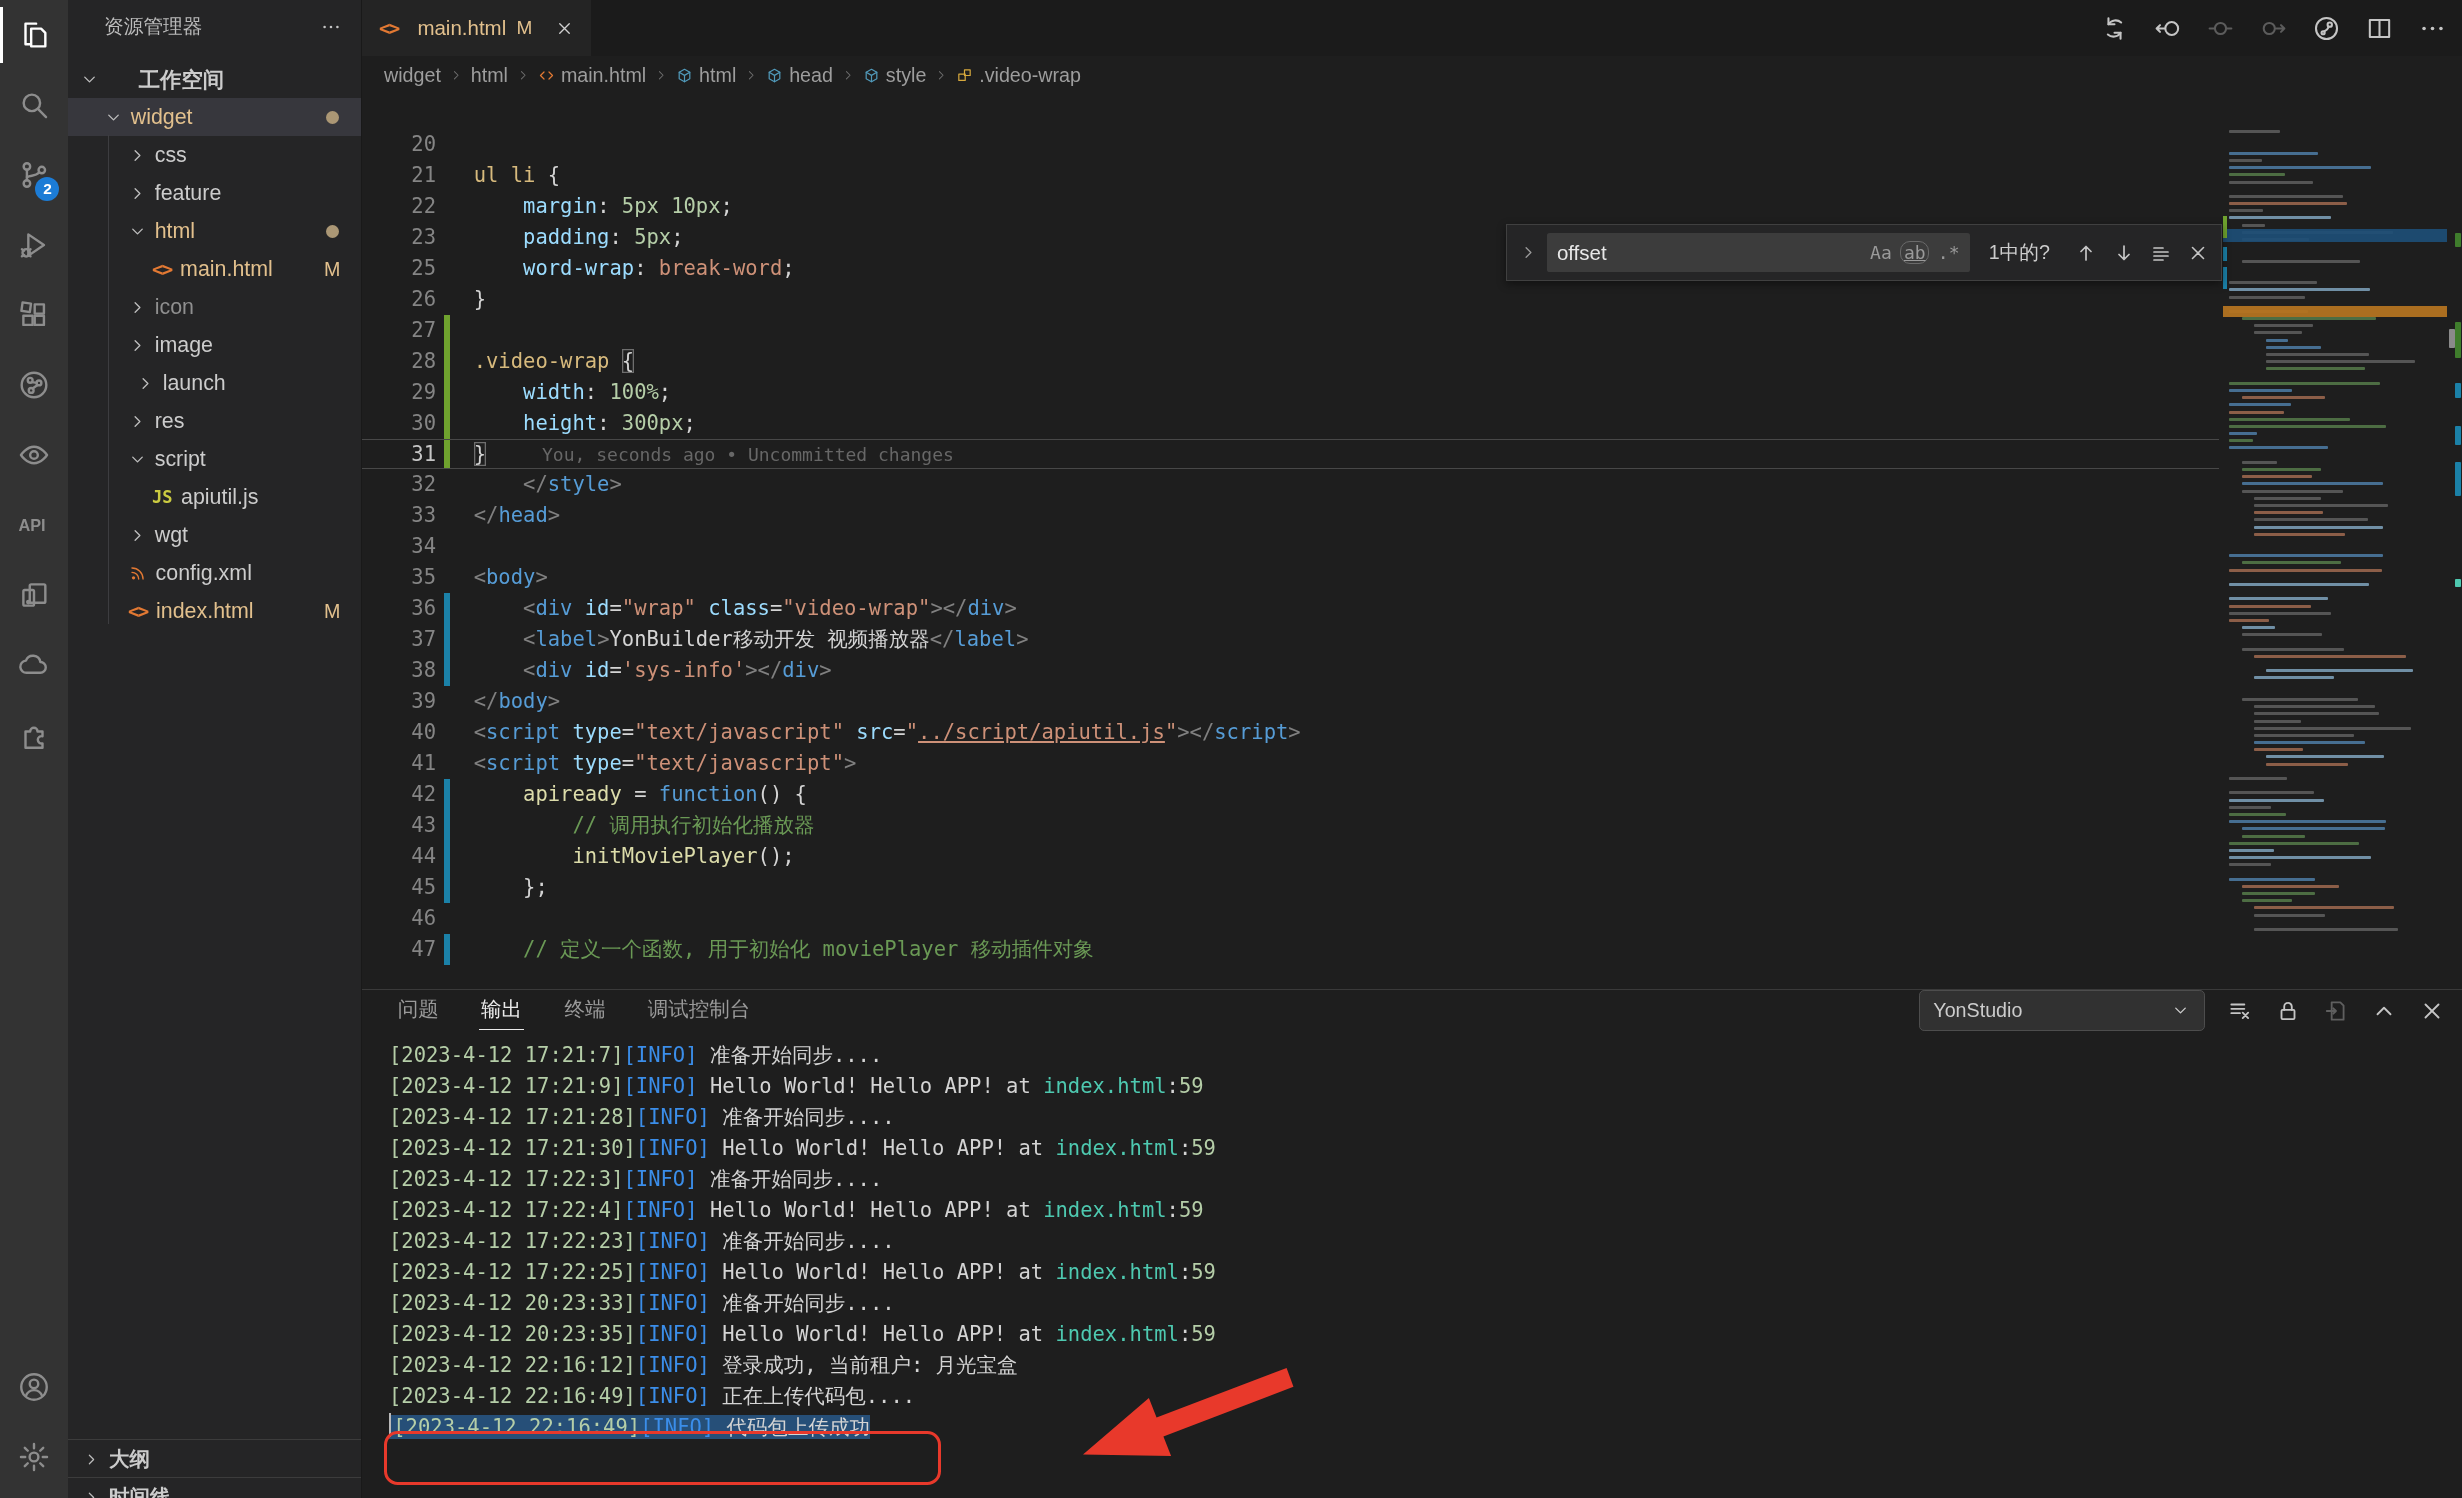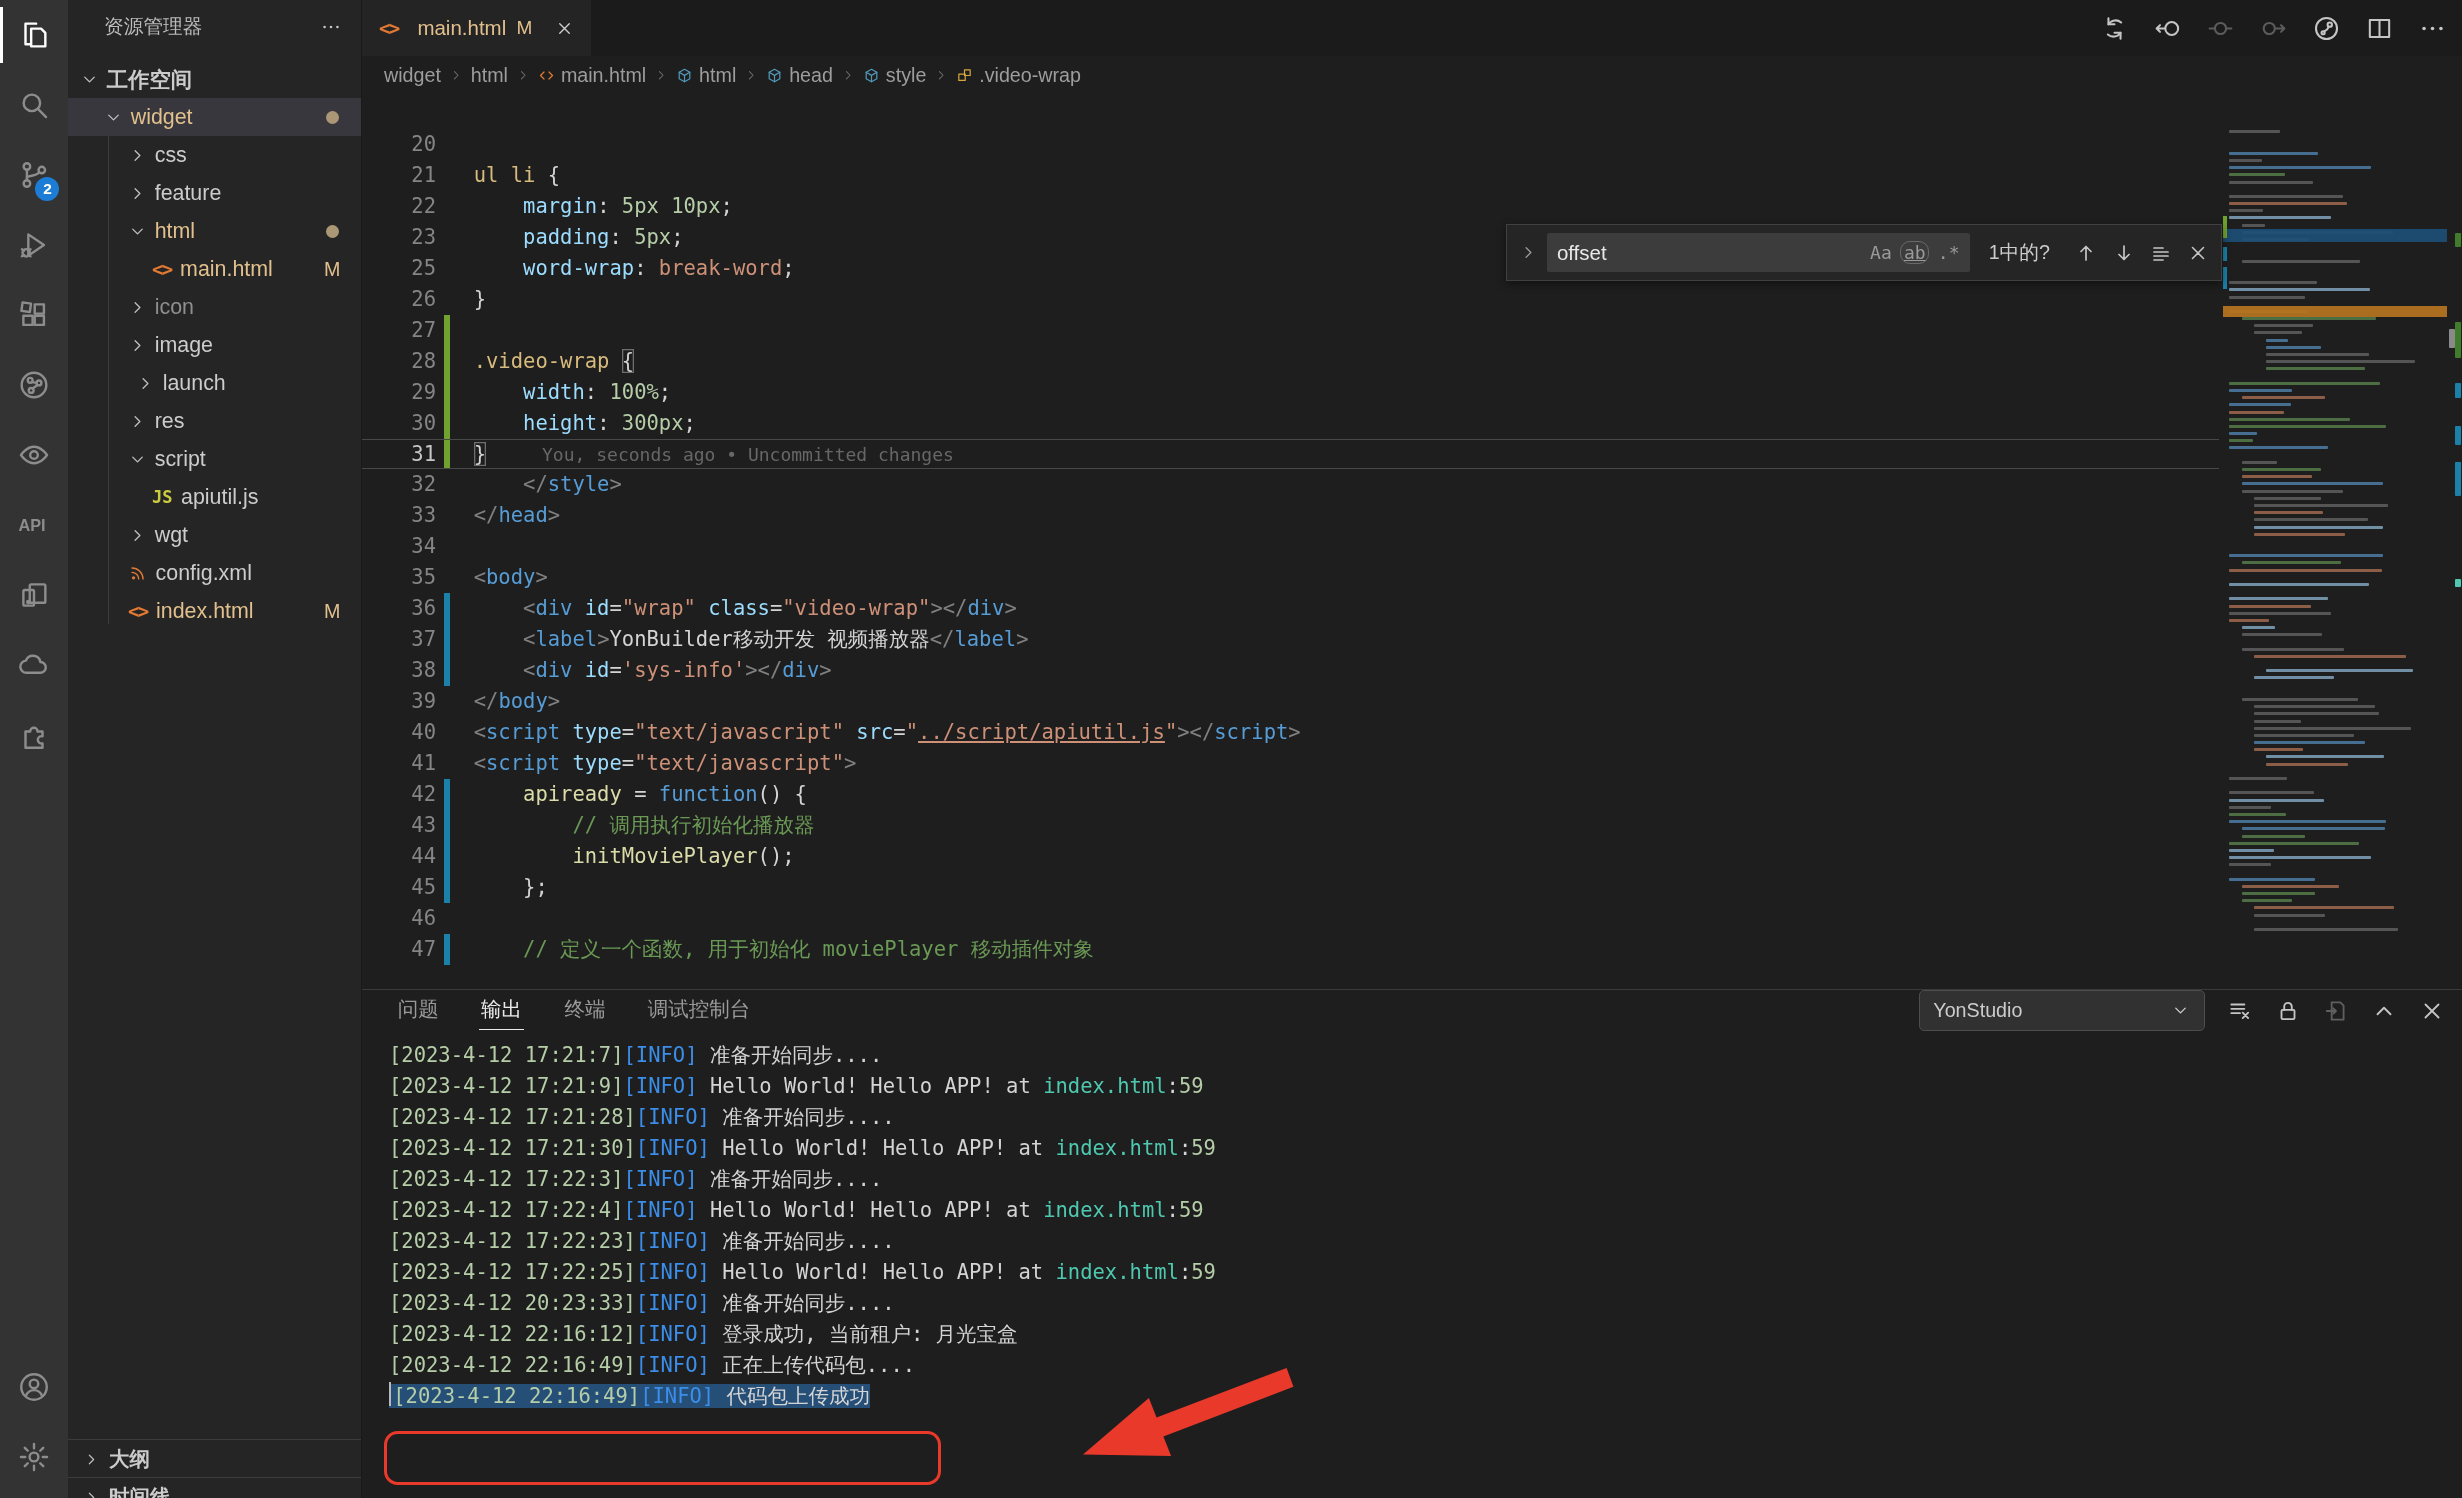--- a/index.html
+++ b/index.html
@@ -20,21 +20,21 @@
 
   
   #sidebar{position:absolute;left:68px;top:0;width:293px;height:100%;background:#252526;border-right:0.9px solid #191919;}
   .sb-header{height:53px;display:flex;align-items:center;justify-content:space-between;padding:0 19px 0 36px;
              font-size:19.7px;color:#bbbbbb;}
   .sb-more{color:#c5c5c5;cursor:pointer;}
   #tree{position:absolute;top:60px;left:0;right:0;}
   .tree-row{height:38px;display:flex;align-items:center;font-size:21.4px;color:#cccccc;position:relative;cursor:pointer;white-space:nowrap;}
   .tree-row.selected{background:#37373d;}
   .tree-row .chev{color:#bdbdbd;margin-right:7.7px;flex:none;}
-  .tree-row.root-row{font-weight:700;}
+  .tree-row.root-row{font-weight:700;gap:32px;}
   .fi{flex:none;margin-right:8.6px;font-family:"DejaVu Sans Mono",monospace;font-weight:700;}
   .fi-html{color:#e37933;font-size:19px;letter-spacing:-1.7px;}
   .fi-js{color:#cbcb41;font-size:17px;}
   .lbl-mod{color:#e2c08d;}
   .lbl-dim{color:#8f8f8f;}
   .badge-dot{position:absolute;right:22px;width:13px;height:13px;border-radius:50%;background:#ab9775;}
   .badge-M{position:absolute;right:20.5px;color:#e2c08d;font-size:19.7px;font-weight:400;}
   #tree-guide{position:absolute;left:40px;top:135px;height:489px;width:0.9px;background:#3d3d40;}
   .sb-sec{position:absolute;left:0;right:0;height:38px;border-top:0.9px solid #3c3c3c;display:flex;align-items:center;
           padding-left:15.4px;font-size:20.5px;font-weight:700;color:#cccccc;background:#252526;cursor:pointer;}
@@ -749,20 +749,21 @@
     <div id="logs">
         <div class="log"><span class="log-ts">[2023-4-12 17:21:7]</span><span class="log-level">[INFO]</span><span> </span><span>准备开始同步....</span></div>
         <div class="log"><span class="log-ts">[2023-4-12 17:21:9]</span><span class="log-level">[INFO]</span><span> </span><span>Hello World! Hello APP! at </span><span class="log-file">index.html</span><span>:</span><span class="log-num">59</span></div>
         <div class="log"><span class="log-ts">[2023-4-12 17:21:28]</span><span class="log-level">[INFO]</span><span> </span><span>准备开始同步....</span></div>
         <div class="log"><span class="log-ts">[2023-4-12 17:21:30]</span><span class="log-level">[INFO]</span><span> </span><span>Hello World! Hello APP! at </span><span class="log-file">index.html</span><span>:</span><span class="log-num">59</span></div>
         <div class="log"><span class="log-ts">[2023-4-12 17:22:3]</span><span class="log-level">[INFO]</span><span> </span><span>准备开始同步....</span></div>
         <div class="log"><span class="log-ts">[2023-4-12 17:22:4]</span><span class="log-level">[INFO]</span><span> </span><span>Hello World! Hello APP! at </span><span class="log-file">index.html</span><span>:</span><span class="log-num">59</span></div>
         <div class="log"><span class="log-ts">[2023-4-12 17:22:23]</span><span class="log-level">[INFO]</span><span> </span><span>准备开始同步....</span></div>
         <div class="log"><span class="log-ts">[2023-4-12 17:22:25]</span><span class="log-level">[INFO]</span><span> </span><span>Hello World! Hello APP! at </span><span class="log-file">index.html</span><span>:</span><span class="log-num">59</span></div>
         <div class="log"><span class="log-ts">[2023-4-12 20:23:33]</span><span class="log-level">[INFO]</span><span> </span><span>准备开始同步....</span></div>
+        <div class="log"><span class="log-ts">[2023-4-12 20:23:35]</span><span class="log-level">[INFO]</span><span> </span><span>Hello World! Hello APP! at </span><span class="log-file">index.html</span><span>:</span><span class="log-num">59</span></div>
         <div class="log"><span class="log-ts">[2023-4-12 22:16:12]</span><span class="log-level">[INFO]</span><span> </span><span>登录成功, 当前租户: 月光宝盒</span></div>
         <div class="log"><span class="log-ts">[2023-4-12 22:16:49]</span><span class="log-level">[INFO]</span><span> </span><span>正在上传代码包....</span></div>
         <div class="log"><span class="sel-bg"><span class="out-cursor"></span><span class="log-ts">[2023-4-12 22:16:49]</span><span class="log-level">[INFO]</span><span> </span><span>代码包上传成功</span></span></div>
       </div>
     <div id="redbox" style="left: 22px; top: 441px; width: 551px; height: 48px; border: 3.4px solid rgb(232, 57, 43);"></div>
   </div>
 
   <svg id="arrow" width="2462" height="1499" viewBox="0 0 2878 1752">
     <polygon id="arrow-poly" points="1504,1599 1512,1621 1360,1679 1369,1702 1266,1700 1343,1634 1352,1657" fill="#e8392b"></polygon>
   </svg>

